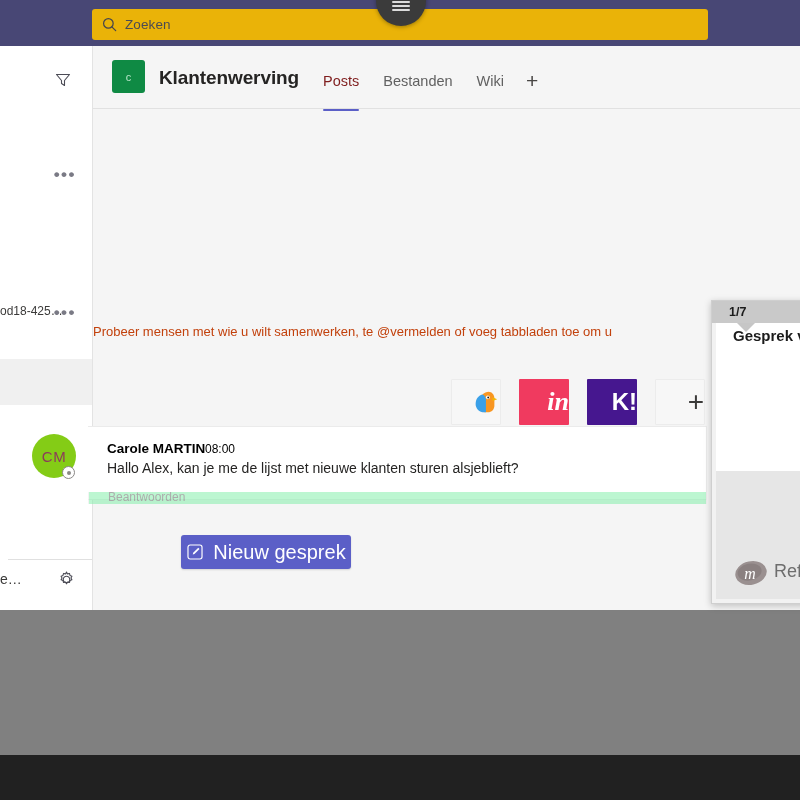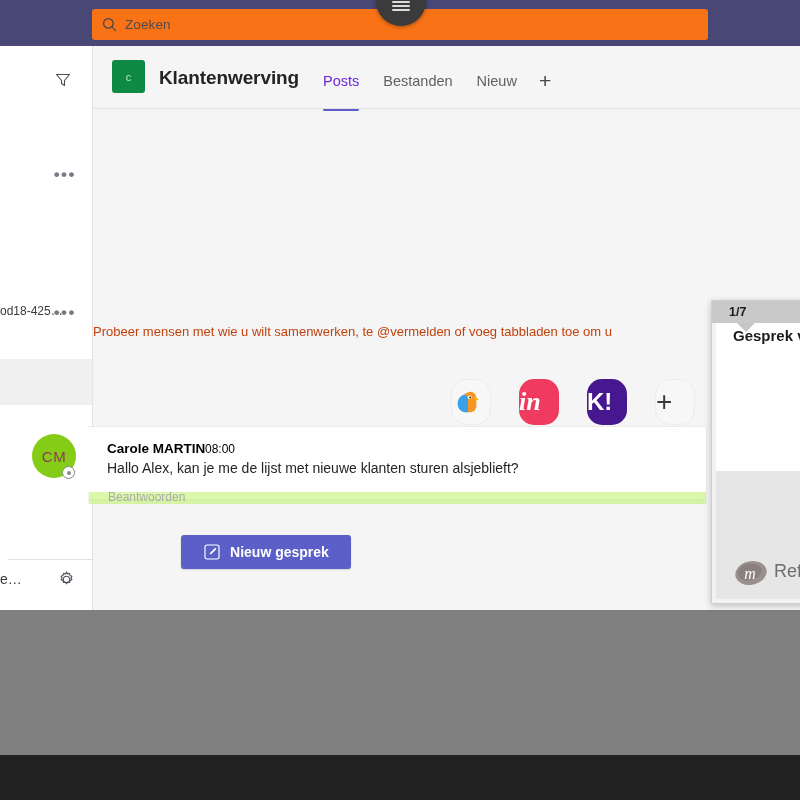--- a/index.html
+++ b/index.html
@@ -47,21 +47,21 @@
   .topbar {
     position: absolute;
     left: 0; top: 0;
     width: 800px; height: 46px;
     background: #484775;
   }
   .search-box {
     position: absolute;
     left: 92px; top: 9px;
     width: 616px; height: 31px;
-    background: #f97316;
+    background: #eab308;
     border-radius: 3px;
     display: flex;
     align-items: center;
     padding-left: 10px;
     box-sizing: border-box;
   }
   .search-icon {
     width: 15px; height: 15px;
     flex: 0 0 auto;
     margin-right: 8px;
@@ -210,21 +210,21 @@
   }
   .ch-tab {
     font-size: 14.5px;
     color: #616161;
     padding: 0 12px;
     position: relative;
     height: 26px;
     line-height: 26px;
   }
   .ch-tab.active {
-    color: #6d28d9;
+    color: #7f1d1d;
   }
   .ch-tab.active::after {
     content: "";
     position: absolute;
     left: 12px; right: 12px;
     bottom: -17px;
     height: 2.5px;
     background: #5b5fc7;
     border-radius: 2px;
   }
@@ -258,25 +258,25 @@
 
   
   .tiles {
     position: absolute;
     left: 358px; top: 333px;
     display: flex;
     gap: 22px;
   }
   .tile { width: 46px; text-align: center; }
   .tile-icon {
-    width: 40px; height: 46px;
-    border-radius: 15px;
-    display: flex;
-    align-items: center;
-    justify-content: flex-start;
+    width: 50px; height: 46px;
+    border-radius: 1px;
+    display: flex;
+    align-items: center;
+    justify-content: flex-end;
     box-sizing: border-box;
   }
   .tile-icon.polly { background: #f7f7f7; border: 1px solid #ececec; }
   .tile-icon.freehand { background: #f03a5f; color:#fff; }
   .tile-icon.kahoot { background: #46178f; color:#fff; }
   .tile-icon.plus { background: #f7f7f7; border: 1px solid #ececec; color:#3b3a39; font-size: 28px; font-weight: 300; }
   .tile-label {
     margin-top: 8px;
     font-size: 12px;
     color: #4a4a4a;
@@ -354,21 +354,21 @@
   .msg-body {
     position: absolute;
     left: 107px; top: 460px;
     font-size: 14px;
     color: #252423;
   }
   .msg-reply-sliver {
     position: absolute;
     left: 88px; top: 492px;
     width: 619px; height: 12px;
-    background: #bef264;
+    background: #86efac;
     border-left: 1px solid #ebebeb;
     border-right: 1px solid #ebebeb;
     box-sizing: border-box;
     overflow: hidden;
     opacity: .55;
   }
   .msg-reply-sliver span {
     position: absolute;
     left: 19px; top: -2px;
     font-size: 12px;
@@ -383,22 +383,22 @@
     background: #5b5fc7;
     border-radius: 3px;
     display: flex;
     align-items: center;
     justify-content: center;
     gap: 9px;
     box-shadow: 0 1px 2px rgba(0,0,0,.14);
   }
   .new-convo .label {
     color: #ffffff;
-    font-size: 14px;
-    font-weight: bold;
+    font-size: 20px;
+    font-weight: normal;
   }
   .compose-icon { width: 18px; height: 18px; }
 
   
   .coach {
     position: absolute;
     left: 711px; top: 300px;
     width: 110px;
     height: 304px;
     background: #f2f2f2;
@@ -520,21 +520,21 @@
     </div>
 
     <div class="main">
 
       <div class="ch-header">
         <div class="ch-avatar">c</div>
         <div class="ch-title">Klantenwerving</div>
         <div class="ch-tabs">
           <div class="ch-tab active">Posts</div>
           <div class="ch-tab">Bestanden</div>
-          <div class="ch-tab">Nieuw</div>
+          <div class="ch-tab">Wiki</div>
           <div class="ch-tab-plus">+</div>
         </div>
       </div>
 
       <div class="empty-sub">Probeer mensen met wie u wilt samenwerken, te @vermelden of voeg tabbladen toe om u</div>
 
       <div class="tiles">
 
         <div class="tile">
           <div class="tile-icon polly">

